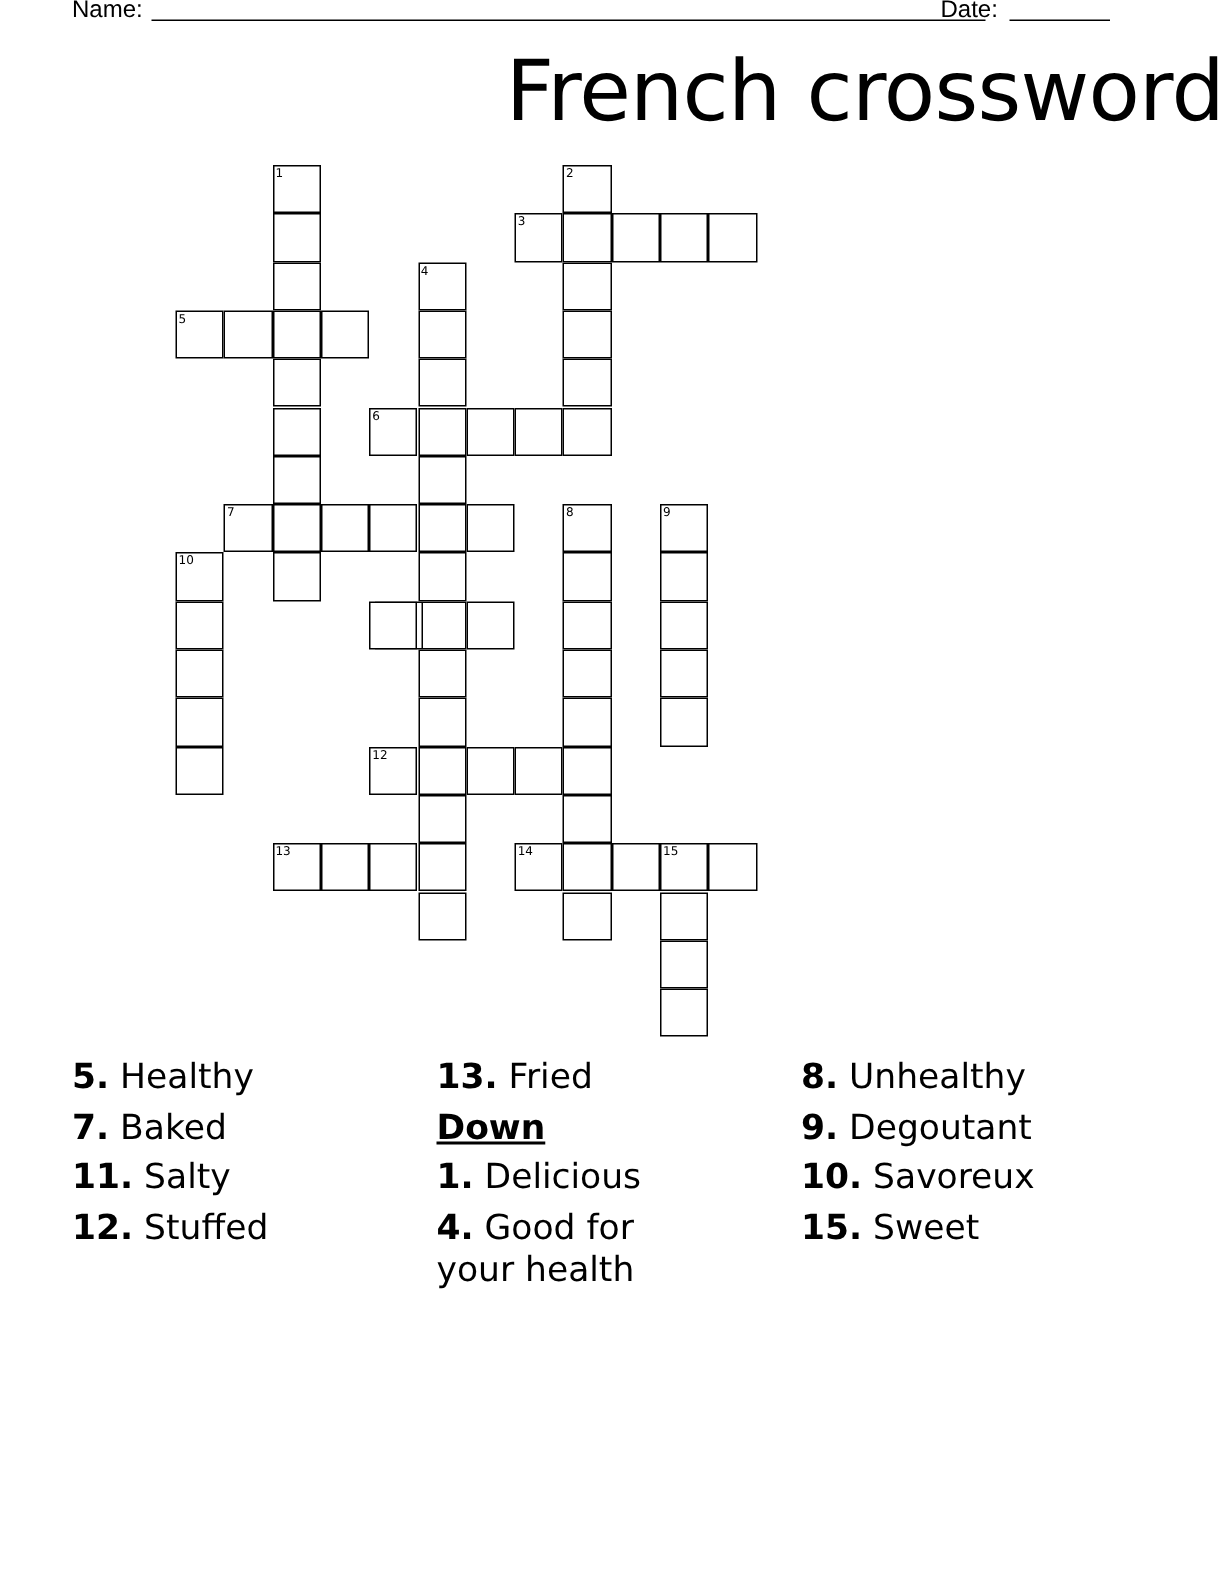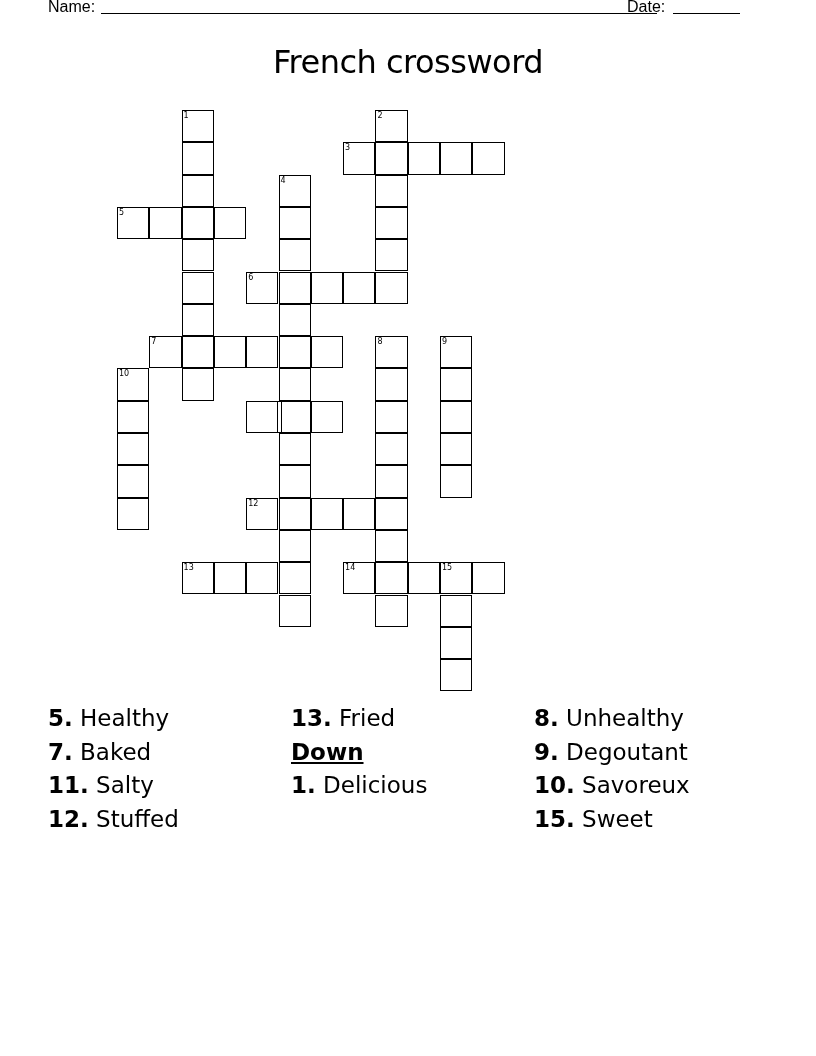--- a/index.html
+++ b/index.html
@@ -3,22 +3,22 @@
   <meta charset="utf-8">
   <style>
     html, body { margin: 0; padding: 0; background: #ffffff; }
     body { width: 816px; height: 1056px; position: relative; overflow: hidden; color: #000; }
     .header-row { position: absolute; top: -2px; left: 48px; width: 700px; height: 20px;
       font-family: "Liberation Sans", sans-serif; font-size: 16px; }
     .name-label { position: absolute; left: 0; top: 0; }
     .name-line { position: absolute; left: 53px; top: 0; width: 556px; border-bottom: 1px solid #000; height: 15px; }
     .date-label { position: absolute; left: 579px; top: 0; }
     .date-line { position: absolute; left: 625px; top: 0; width: 67px; border-bottom: 1px solid #000; height: 15px; }
-    .title { position: absolute; top: 30px; left: 0; width: 816px; text-align: center;
-      font-family: "DejaVu Sans", sans-serif; font-size: 32px; line-height: 64px; letter-spacing: -0.5px; }
+    .title { position: absolute; top: 30px; left: 0; width: 816px; text-align: right;
+      font-family: "DejaVu Sans", sans-serif; font-size: 56px; line-height: 64px; letter-spacing: -0.5px; }
     .grid { position: absolute; left: 117px; top: 110px; width: 400px; height: 590px; }
     .cell { position: absolute; width: 32.3px; height: 32.3px; box-sizing: border-box;
       border: 1.6px solid #000; background: #fff; }
     .cell .num { position: absolute; left: 1px; top: 0px; font-family: "DejaVu Sans", sans-serif; font-size: 8px; line-height: 9px; }
     .clues { position: absolute; top: 702px; left: 48px; font-family: "DejaVu Sans", sans-serif;
       font-size: 23px; line-height: 33.6px; }
     .col { position: absolute; top: 0; width: 240px; }
     .col1 { left: 0; }
     .col2 { left: 243px; }
     .col3 { left: 486px; }
@@ -154,20 +154,21 @@
   <div class="col col1">
     <span class="clue"><span class="n">5.</span> <span>Healthy</span></span>
     <span class="clue"><span class="n">7.</span> <span>Baked</span></span>
     <span class="clue"><span class="n">11.</span> <span>Salty</span></span>
     <span class="clue"><span class="n">12.</span> <span>Stuffed</span></span>
   </div>
   <div class="col col2">
     <span class="clue"><span class="n">13.</span> <span>Fried</span></span>
     <span class="heading">Down</span>
     <span class="clue"><span class="n">1.</span> <span>Delicious</span></span>
+    <span class="clue wrap" style="width:160px;"><span class="n">4.</span> <span>Good for your health</span></span>
   </div>
   <div class="col col3">
     <span class="clue"><span class="n">8.</span> <span>Unhealthy</span></span>
     <span class="clue"><span class="n">9.</span> <span>Degoutant</span></span>
     <span class="clue"><span class="n">10.</span> <span>Savoreux</span></span>
     <span class="clue"><span class="n">15.</span> <span>Sweet</span></span>
   </div>
 </div>
 
 </body></html>

